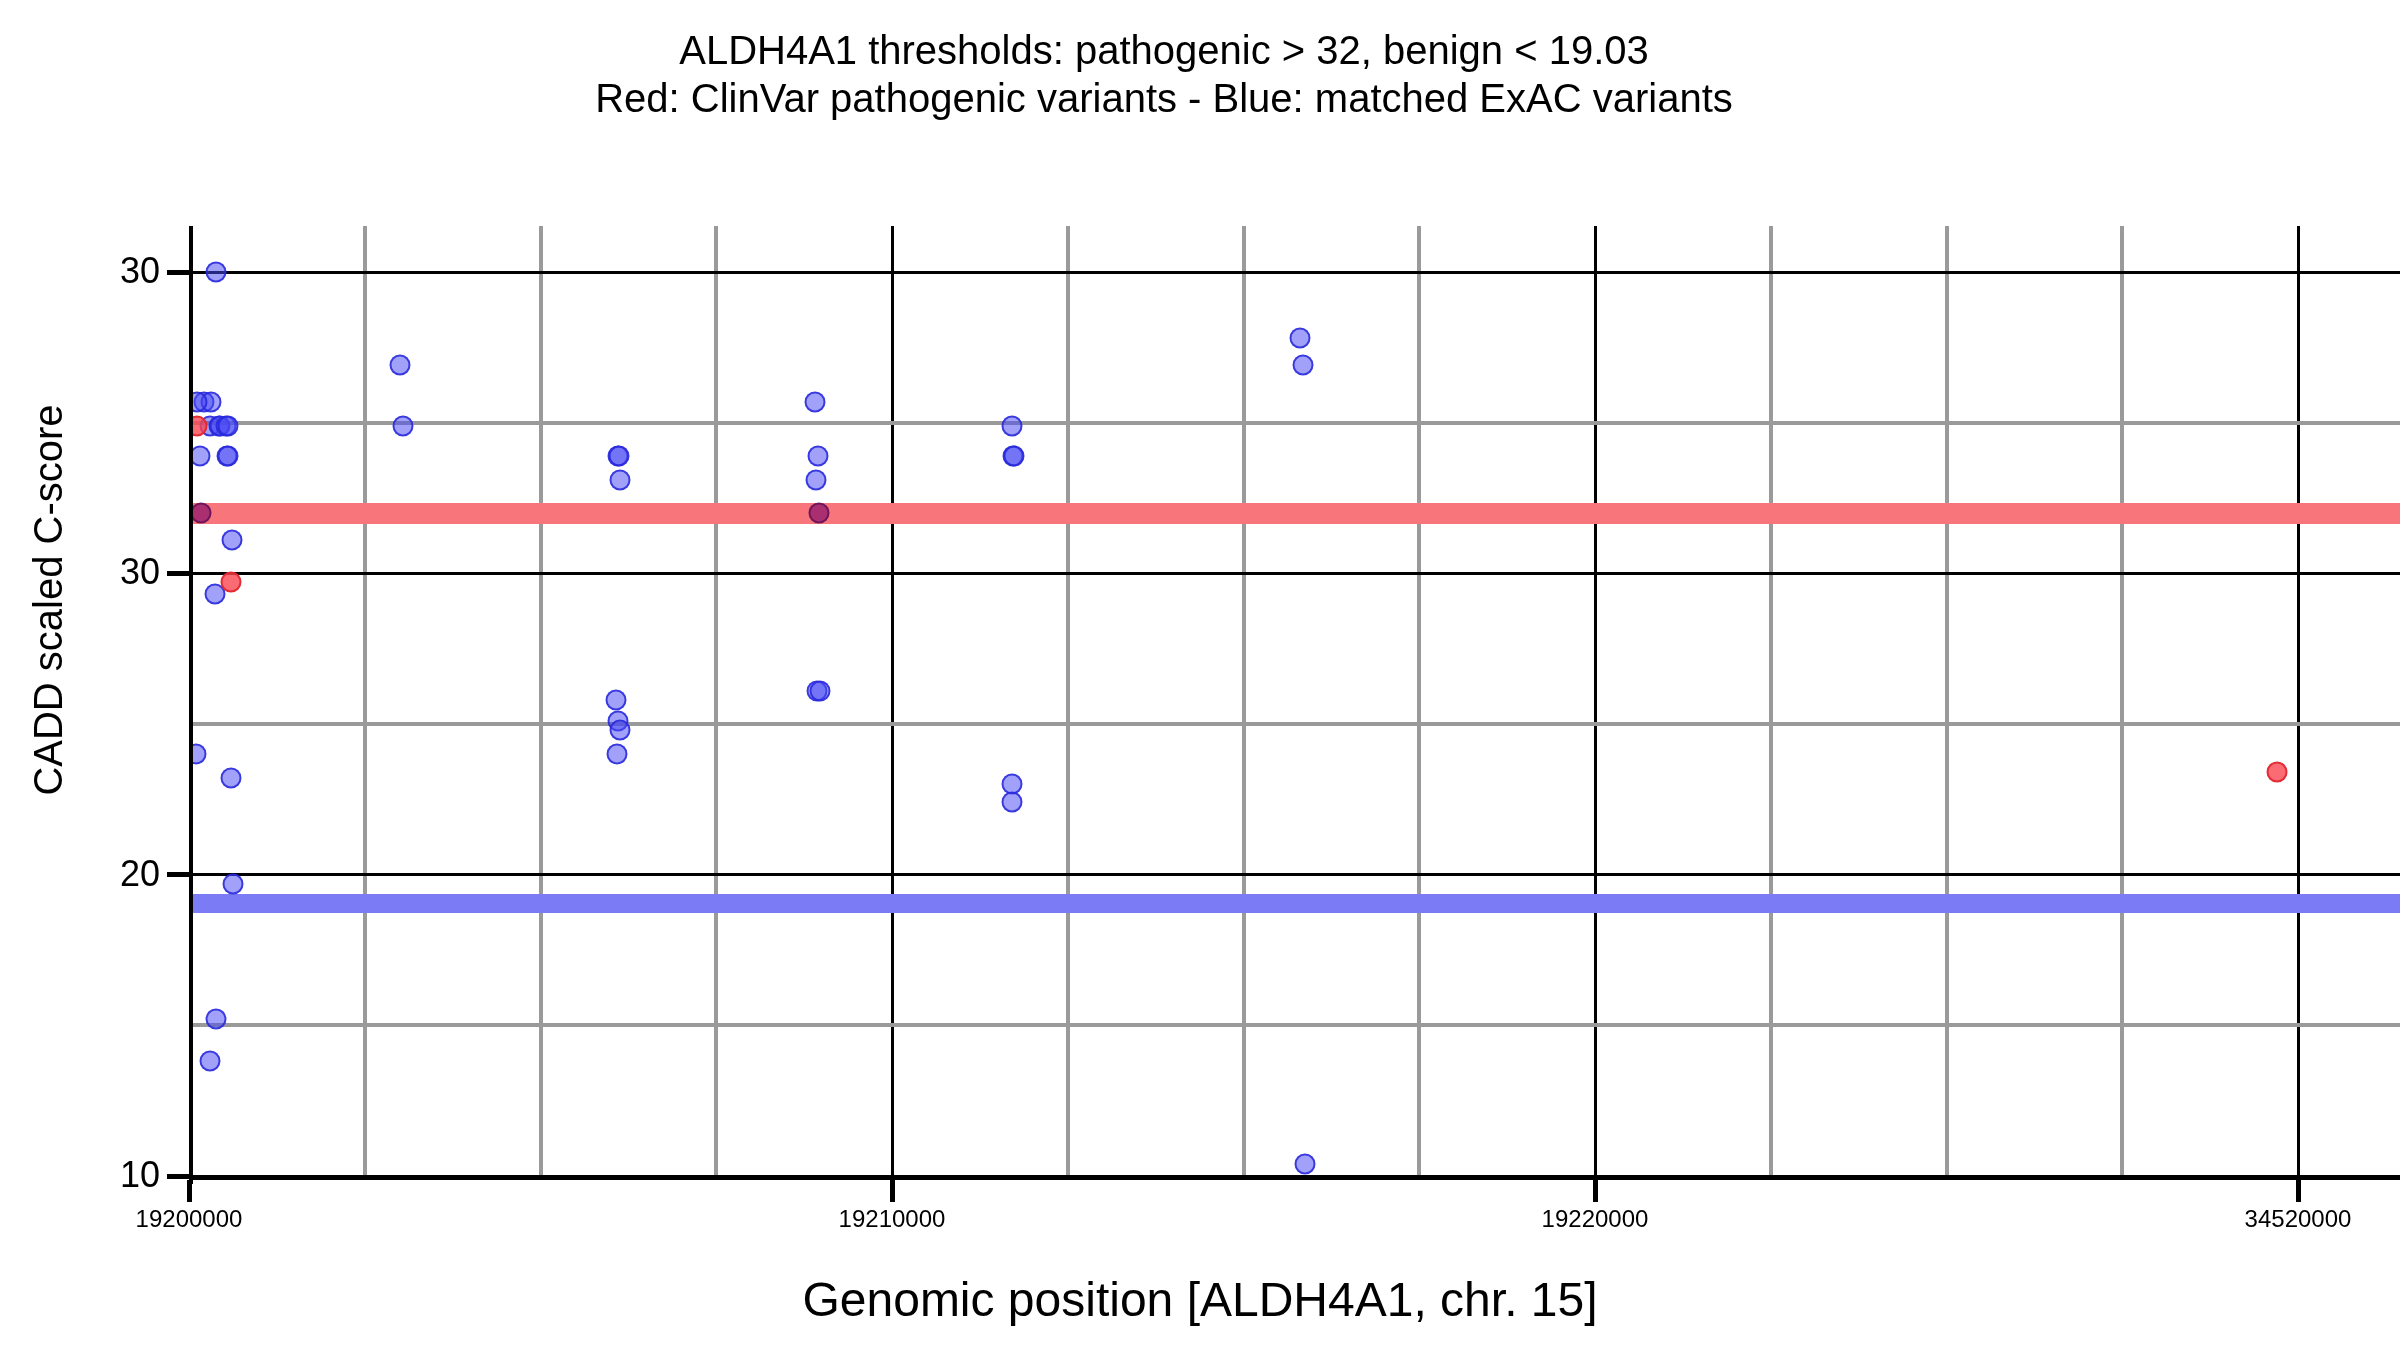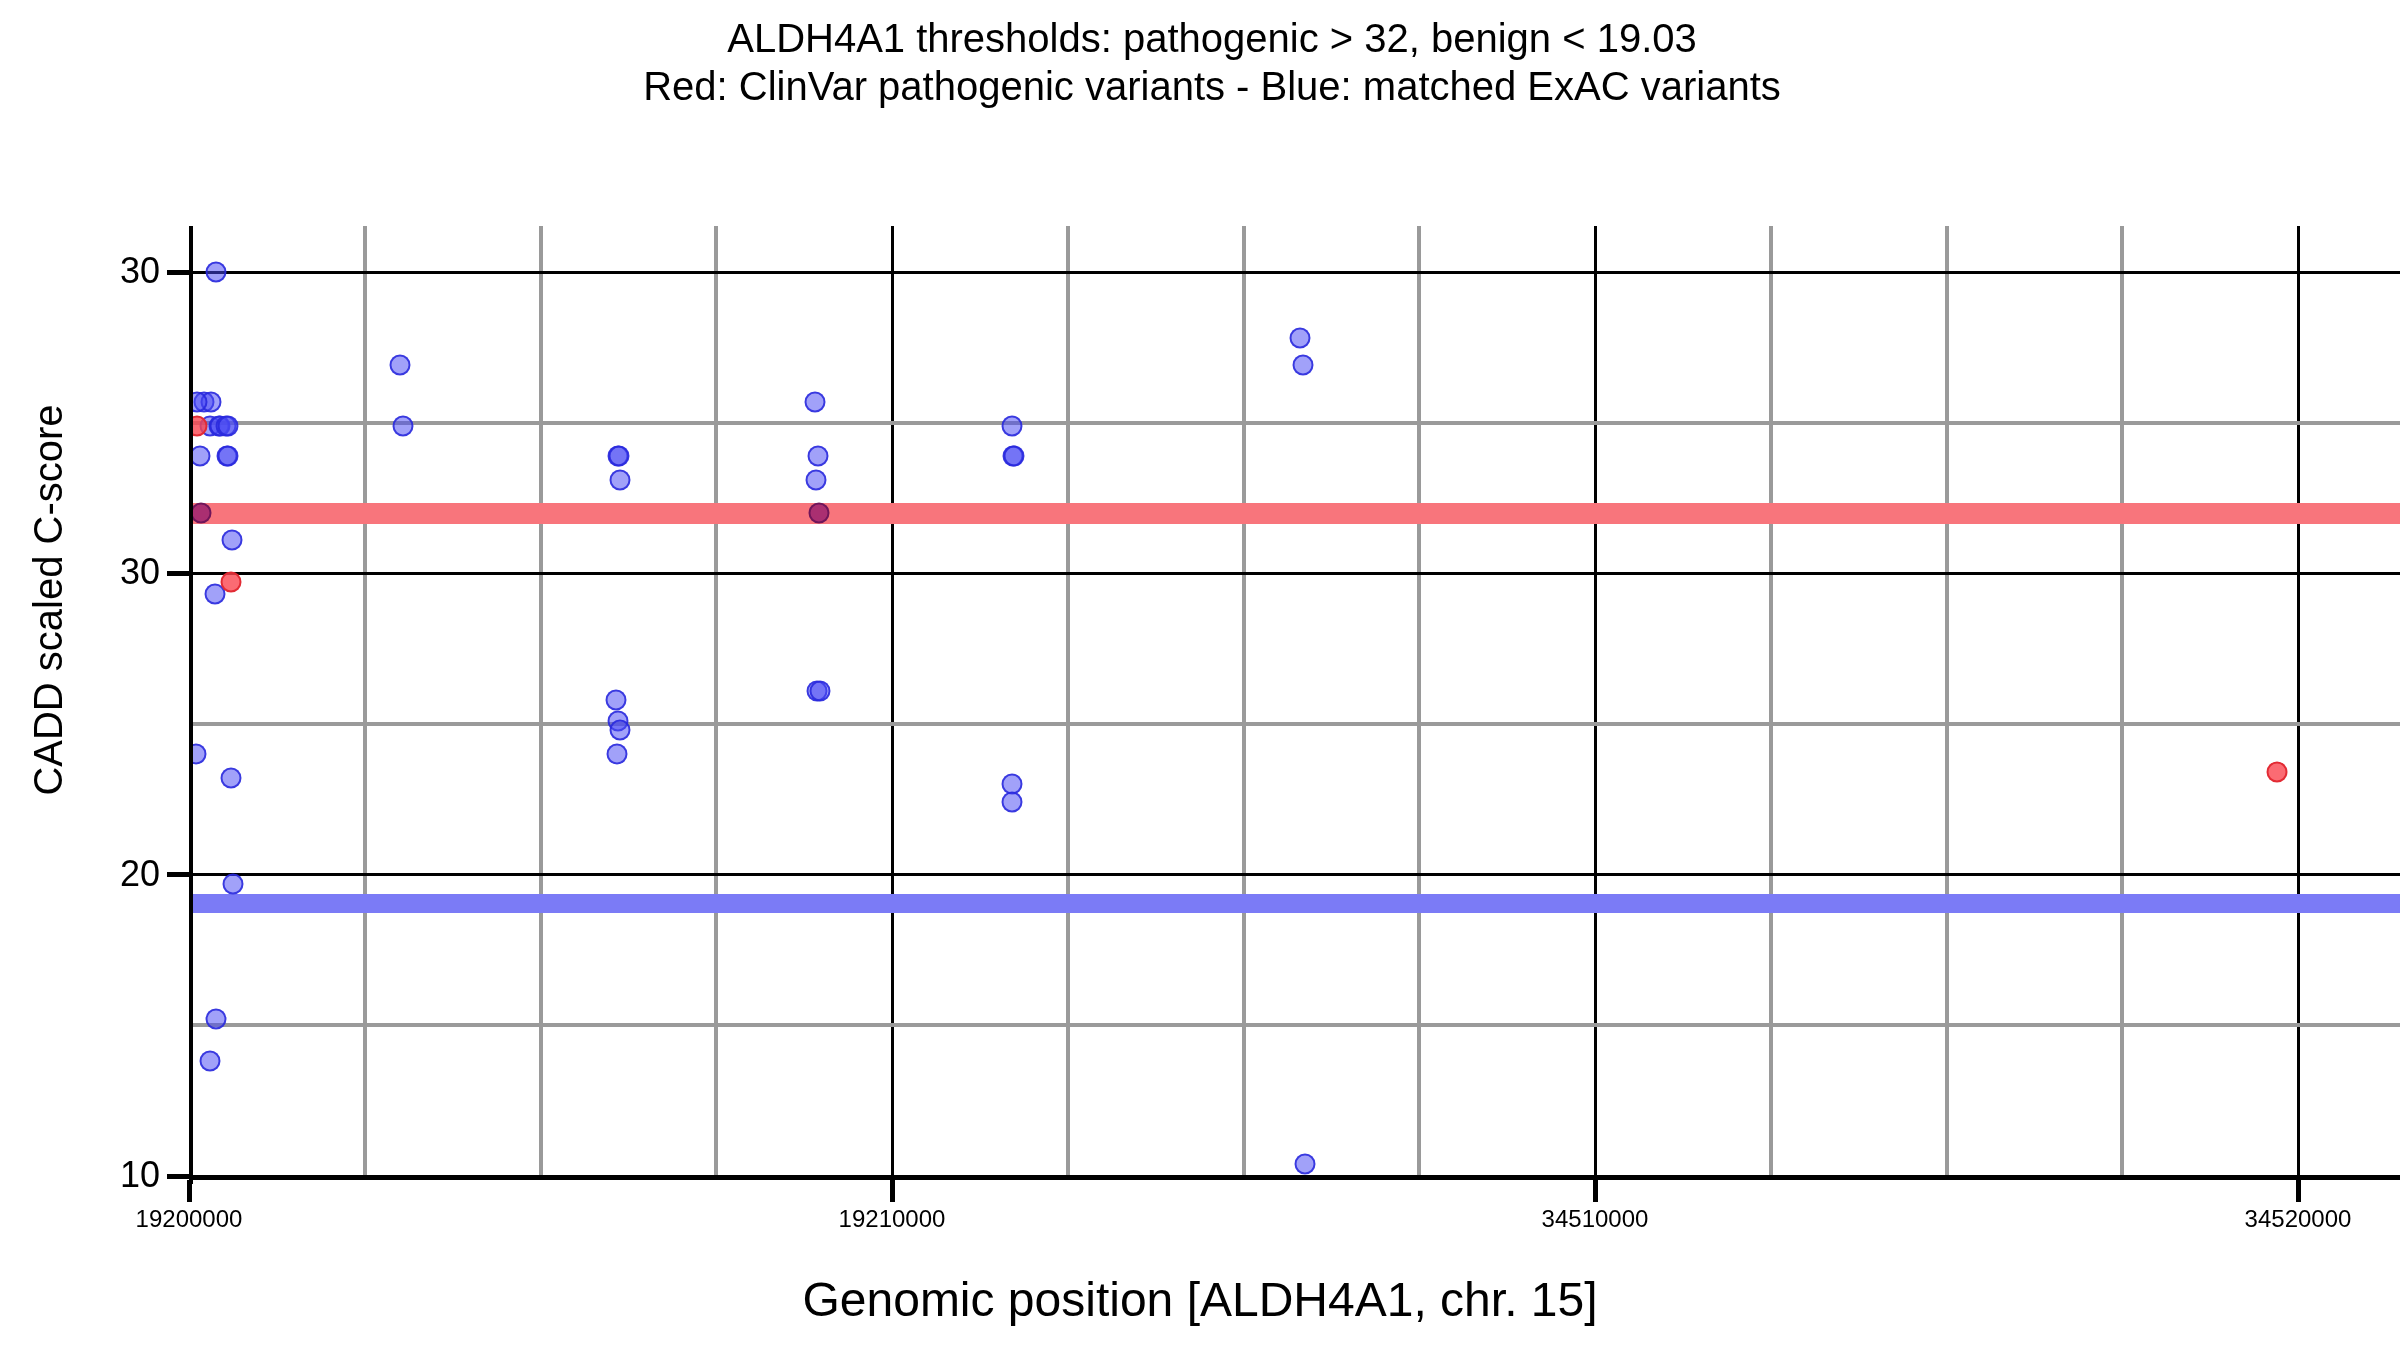--- a/index.html
+++ b/index.html
@@ -1,20 +1,20 @@
 <!DOCTYPE html>
 <html><head>
 <meta charset="utf-8">
 <style>
   html,body{margin:0;padding:0;background:#ffffff;}
   body{width:2400px;height:1350px;font-family:"Liberation Sans",sans-serif;overflow:hidden;}
   #root{position:relative;width:2400px;height:1350px;background:#fff;}
 
   
-  .title-block{position:absolute;left:0;top:0;width:2328px;text-align:center;padding-left:48px;}
+  .title-block{position:absolute;left:0;top:12px;width:2328px;text-align:center;}
   .title-line{font-size:40px;line-height:48px;color:#000;font-family:"Liberation Sans",sans-serif;white-space:pre;}
   #t1{margin-top:14px;}
 
   
   .plot{position:absolute;left:189px;top:226px;width:2211px;height:950px;}
   .plot-inner{position:absolute;left:0;top:0;width:100%;height:100%;overflow:hidden;}
 
   
   .axis-y{position:absolute;left:189px;top:226px;width:4px;height:958px;background:#000;}
   .axis-x{position:absolute;left:189px;top:1176px;width:2211px;height:4px;background:#000;}
@@ -141,21 +141,21 @@
       <div class="ylabwrap" style="top: 551.333px;">30</div>
       <div class="tick-y" style="top: 872.167px;"></div>
       <div class="ylabwrap" style="top: 852.667px;">20</div>
       <div class="tick-y" style="top: 1173.5px;"></div>
       <div class="ylabwrap" style="top: 1154px;">10</div>
       <div class="tick-x" style="left: 186.5px;"></div>
       <div class="xlabwrap" style="left: 189px;">19200000</div>
       <div class="tick-x" style="left: 889.5px;"></div>
       <div class="xlabwrap" style="left: 892px;">19210000</div>
       <div class="tick-x" style="left: 1592.5px;"></div>
-      <div class="xlabwrap" style="left: 1595px;">34510000</div>
+      <div class="xlabwrap" style="left: 1595px;">19220000</div>
       <div class="tick-x" style="left: 2295.5px;"></div>
       <div class="xlabwrap" style="left: 2298px;">34520000</div>
     </div>
 
   <div class="ytitle-host">
     <div class="ytitle">CADD scaled C-score</div>
   </div>
   <div class="xtitle">Genomic position [ALDH4A1, chr. 15]</div>
 
 </div>

